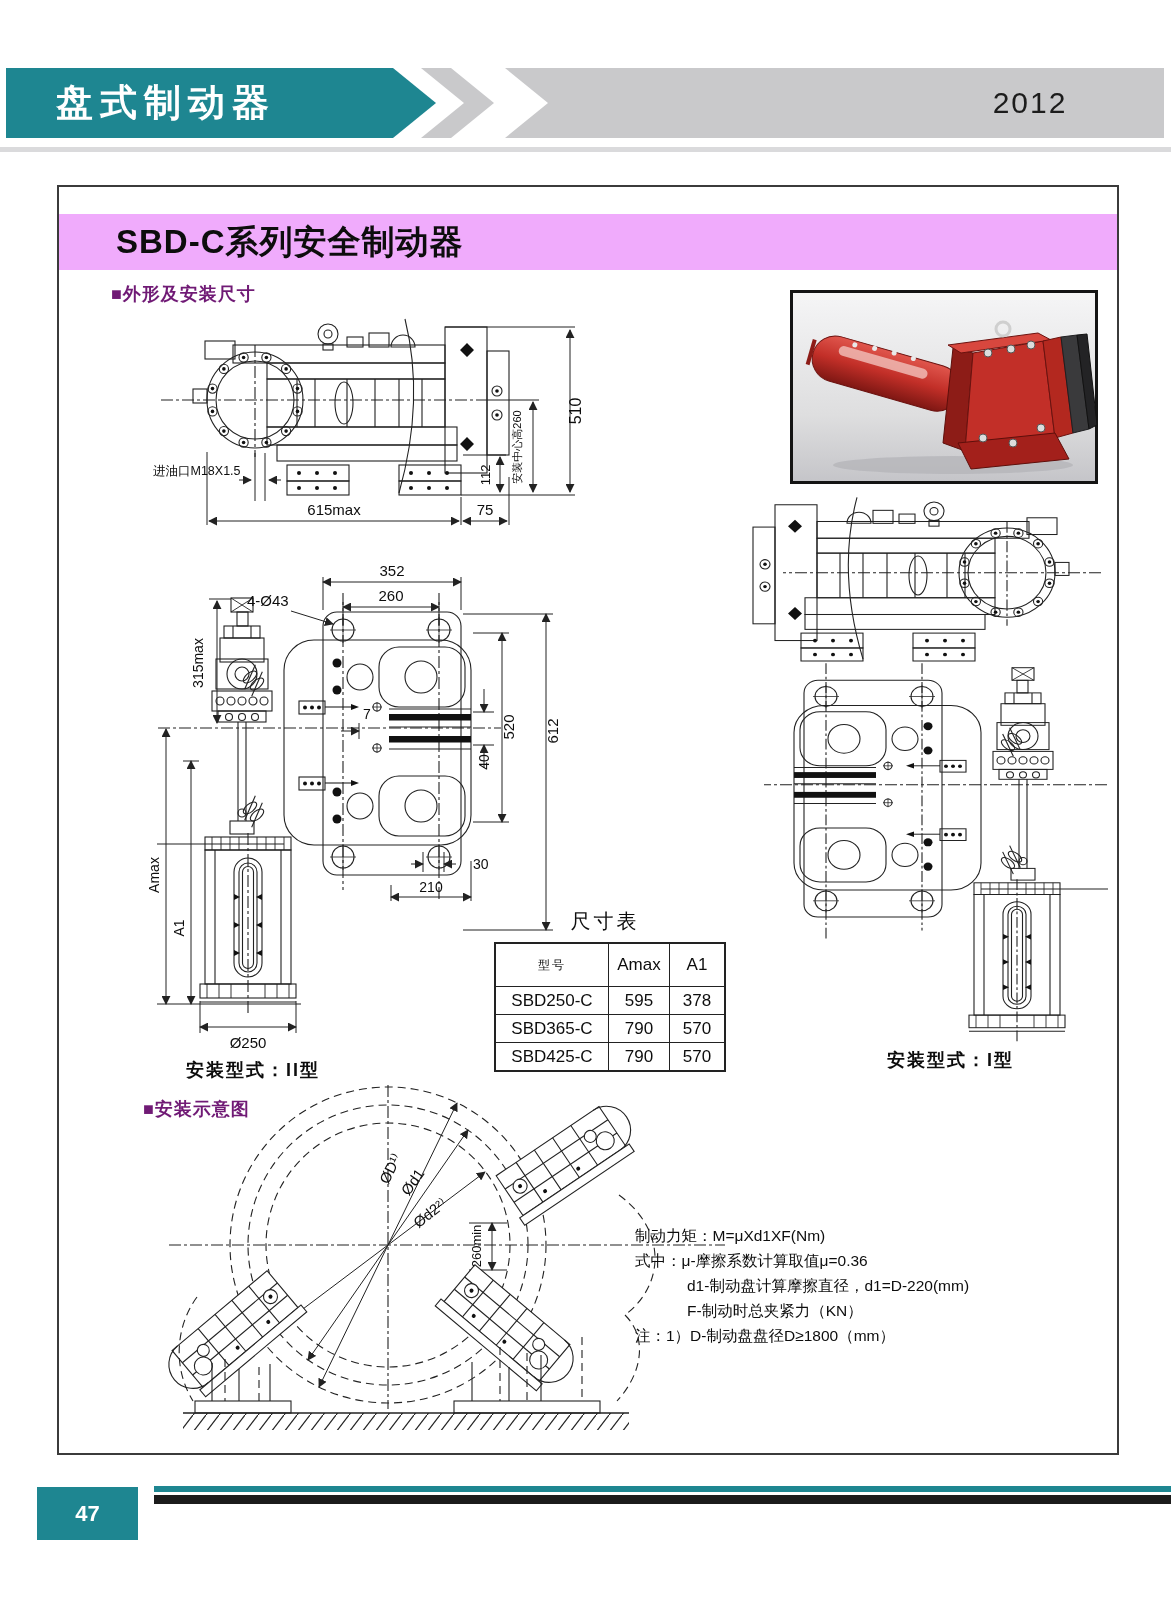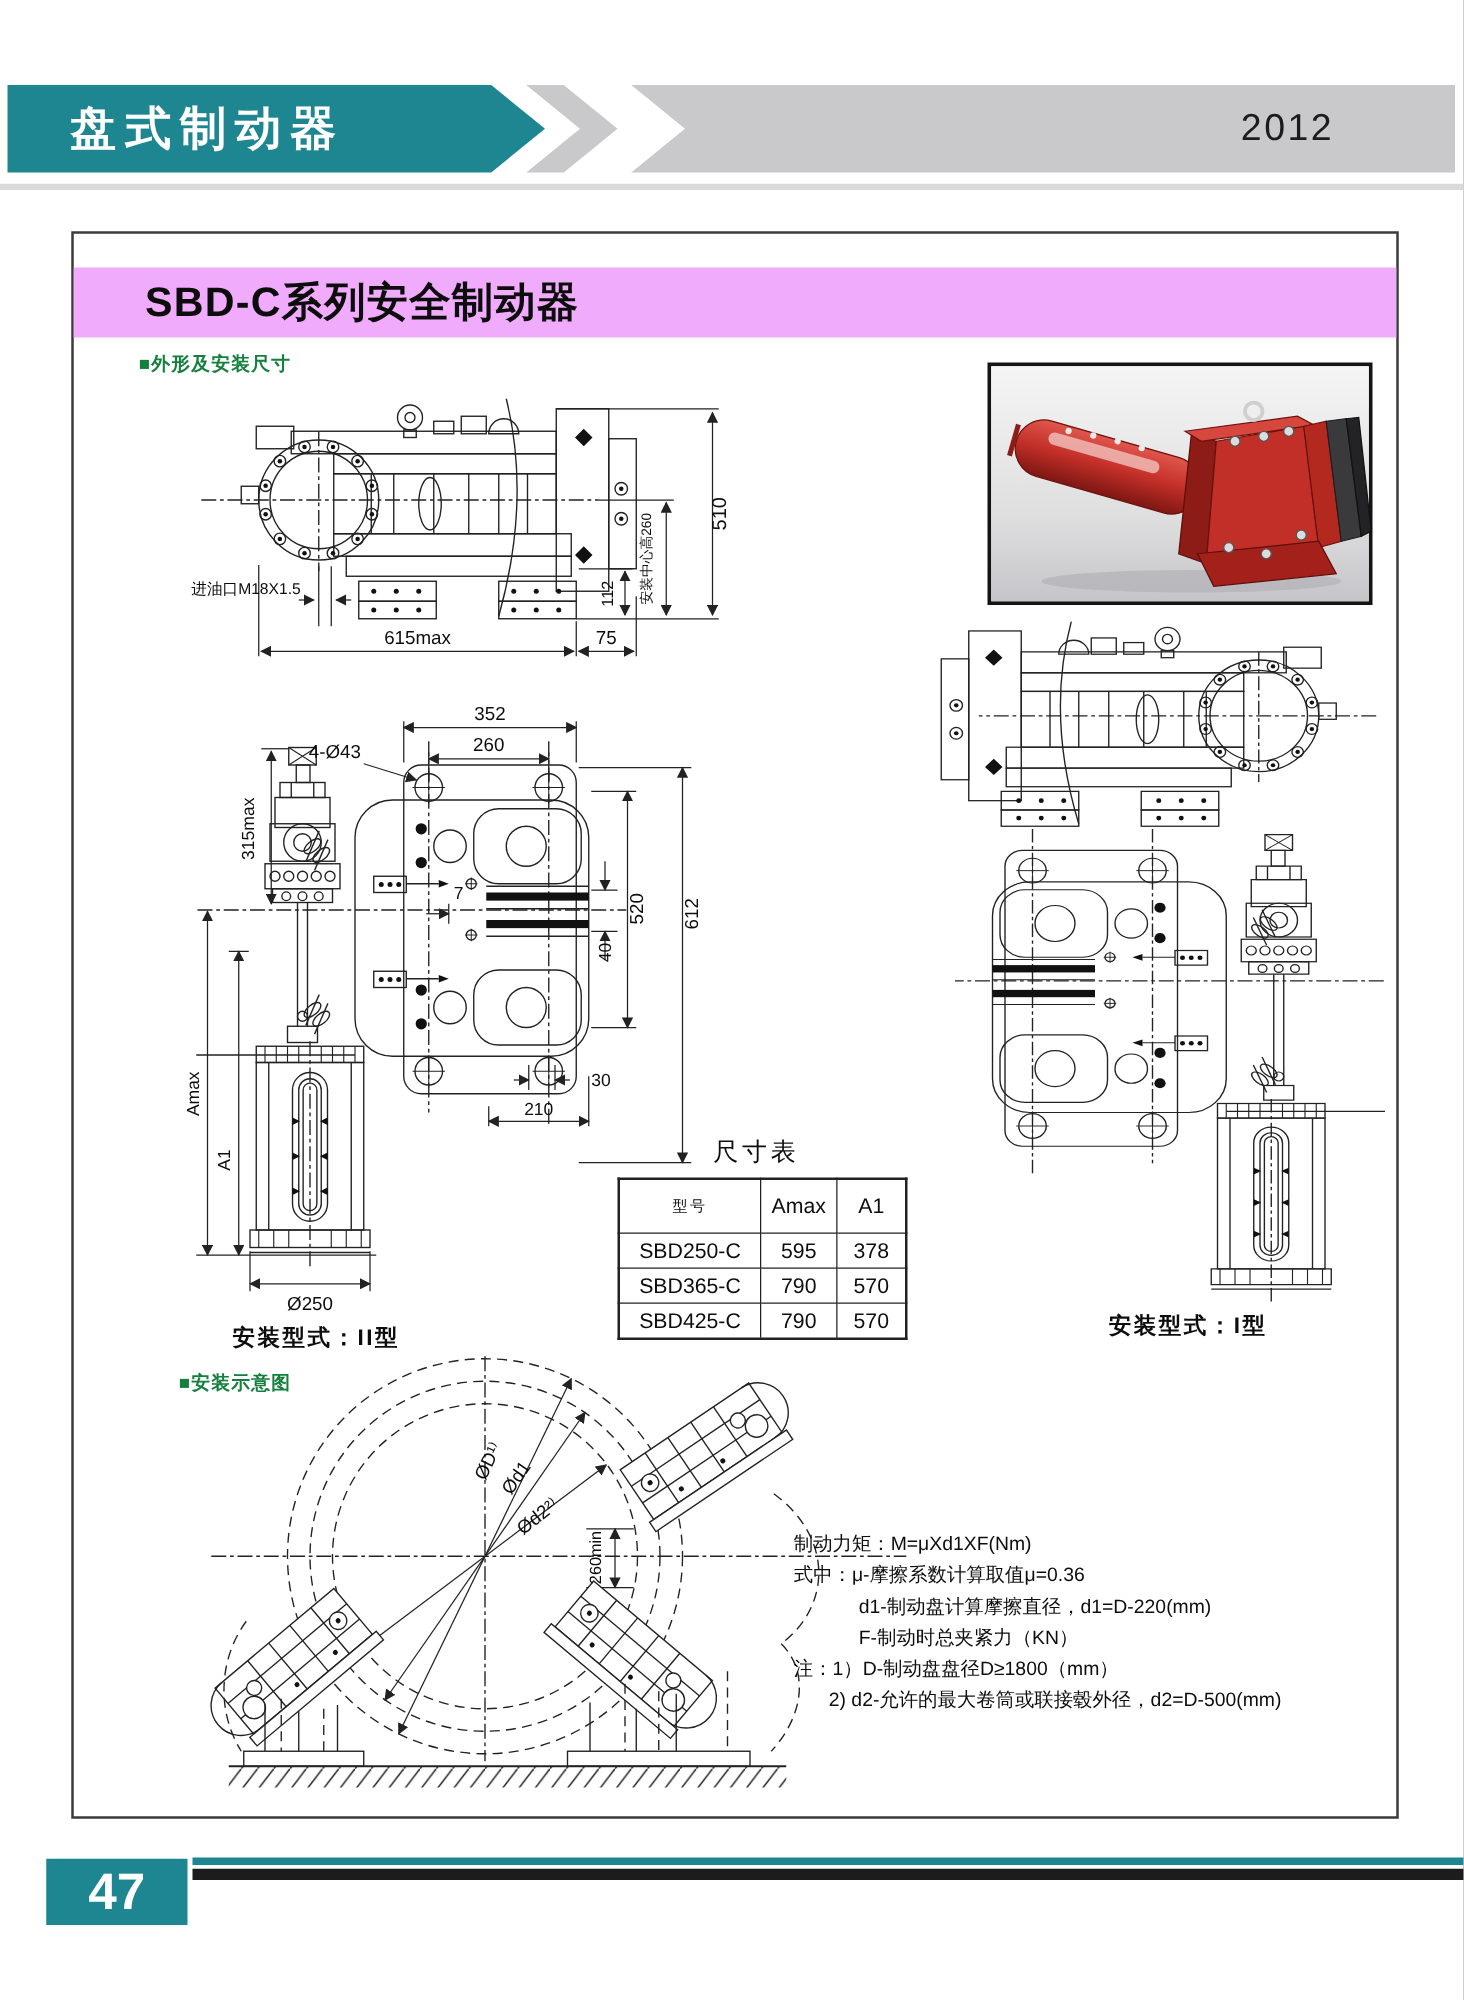--- a/index.html
+++ b/index.html
@@ -10,21 +10,21 @@
   #banner-svg{left:0;top:68px;}
   #banner-title{left:56px;top:68px;height:60px;line-height:70px;font-size:37px;font-weight:bold;
                 color:#fff;letter-spacing:7px;}
   #year{left:980px;top:68px;width:100px;height:90px;line-height:70px;text-align:center;
         font-size:30px;color:#1c1c1c;letter-spacing:2px;}
   #header-rule{left:0;top:147px;width:1171px;height:5px;background:#dadadc;}
   
   #content-box{left:57px;top:185px;width:1058px;height:1266px;border:2px solid #3b3b3b;background:#fff;}
   #title-bar{left:0;top:27px;width:100%;height:56px;background:#f0abfc;}
   #doc-title{left:57px;top:0;height:56px;line-height:56px;font-size:33px;font-weight:bold;color:#0d0d0d;letter-spacing:1px;}
-  .heading{font-size:15px;font-weight:bold;color:#15803d;letter-spacing:1px;}
+  .heading{font-size:18px;font-weight:bold;color:#701a75;letter-spacing:1px;}
   #outline-heading{left:52px;top:95px;}
   #install-heading{left:84px;top:910px;}
   .mount-label{font-size:18px;font-weight:bold;color:#0d0d0d;letter-spacing:2px;}
   #mount-ii{left:127px;top:871px;}
   #mount-i{left:828px;top:861px;}
   
   #photo{left:731px;top:103px;width:308px;height:194px;border:3px solid #141414;box-sizing:border-box;}
   
   #size-table-title{left:435px;top:721px;width:222px;text-align:center;font-size:20px;color:#0d0d0d;letter-spacing:3px;}
   #size-table{left:435px;top:755px;border-collapse:collapse;background:#fff;}
@@ -32,22 +32,22 @@
   #size-table{border:2px solid #222;}
   #size-table th{width:110px;height:40px;font-size:12px;font-weight:normal;letter-spacing:2px;}
   #size-table th.c2{width:58px;font-size:17px;letter-spacing:0;}
   #size-table th.c3{width:52px;font-size:17px;letter-spacing:0;}
   #size-table td{height:25px;font-size:17px;}
   
   #notes{left:576px;top:1036px;width:470px;font-size:15.5px;line-height:25px;color:#0d0d0d;}
   #notes .ind1{padding-left:52px;}
   #notes .ind2{padding-left:28px;}
   
-  #page-num{left:37px;top:1487px;width:113px;height:53px;background:#1e8691;color:#fff;
-            font-size:41px;font-weight:bold;text-align:center;line-height:53px;}
+  #page-num{left:37px;top:1487px;width:101px;height:53px;background:#1e8691;color:#fff;
+            font-size:22px;font-weight:bold;text-align:center;line-height:53px;}
   #footer-teal{left:154px;top:1486px;width:1017px;height:6px;background:#1e8691;}
   #footer-black{left:154px;top:1495px;width:1017px;height:9px;background:#1c1c1c;}
   
   svg{overflow:visible;}
   svg text{fill:#0d0d0d;font-family:"Liberation Sans","DejaVu Sans",sans-serif;}
   .ln{stroke:#222;stroke-width:1.1;fill:none;}
   .lnf{stroke:#222;stroke-width:1.1;fill:#fff;}
   .dim{stroke:#222;stroke-width:1;fill:none;}
   .cdash{stroke-dasharray:12 3 3 3;}
   .dash{stroke-dasharray:8 5;}
@@ -456,21 +456,20 @@
       <text transform="translate(266,142) rotate(-38)" text-anchor="middle" font-size="15">Ød2²⁾</text>
       <text transform="translate(314,171) rotate(-90)" text-anchor="middle" font-size="13">260min</text>
     </svg>
 
     <div id="notes" class="abs">
       <div>制动力矩：M=μXd1XF(Nm)</div>
       <div>式中：μ-摩擦系数计算取值μ=0.36</div>
       <div class="ind1">d1-制动盘计算摩擦直径，d1=D-220(mm)</div>
       <div class="ind1">F-制动时总夹紧力（KN）</div>
       <div>注：1）D-制动盘盘径D≥1800（mm）</div>
-      <div class="ind2">2) d2-允许的最大卷筒或联接毂外径，d2=D-500(mm)</div>
     </div>
 
   </div>
 
   <div id="page-num" class="abs">47</div>
   <div id="footer-teal" class="abs"></div>
   <div id="footer-black" class="abs"></div>
 
 </div>
 

